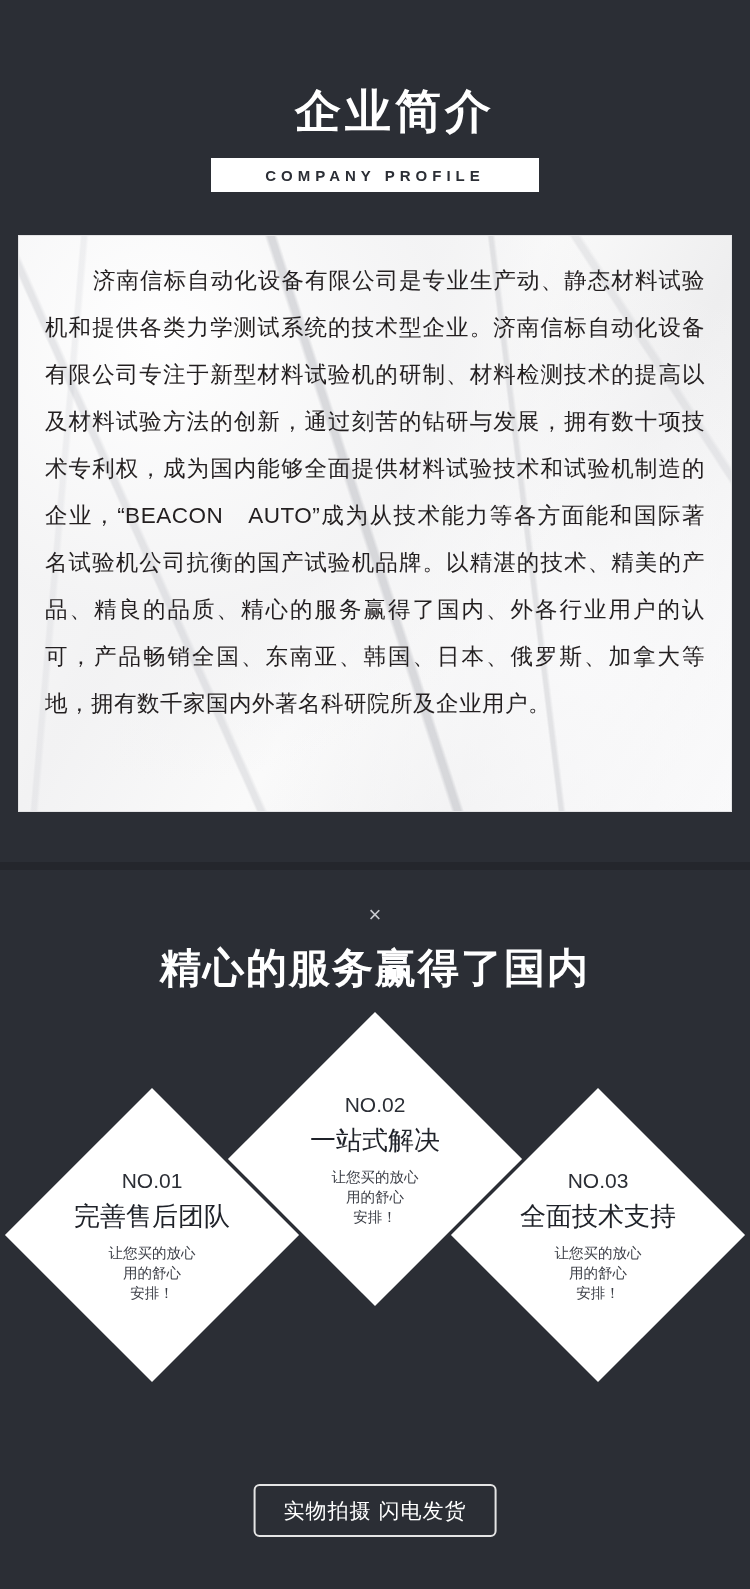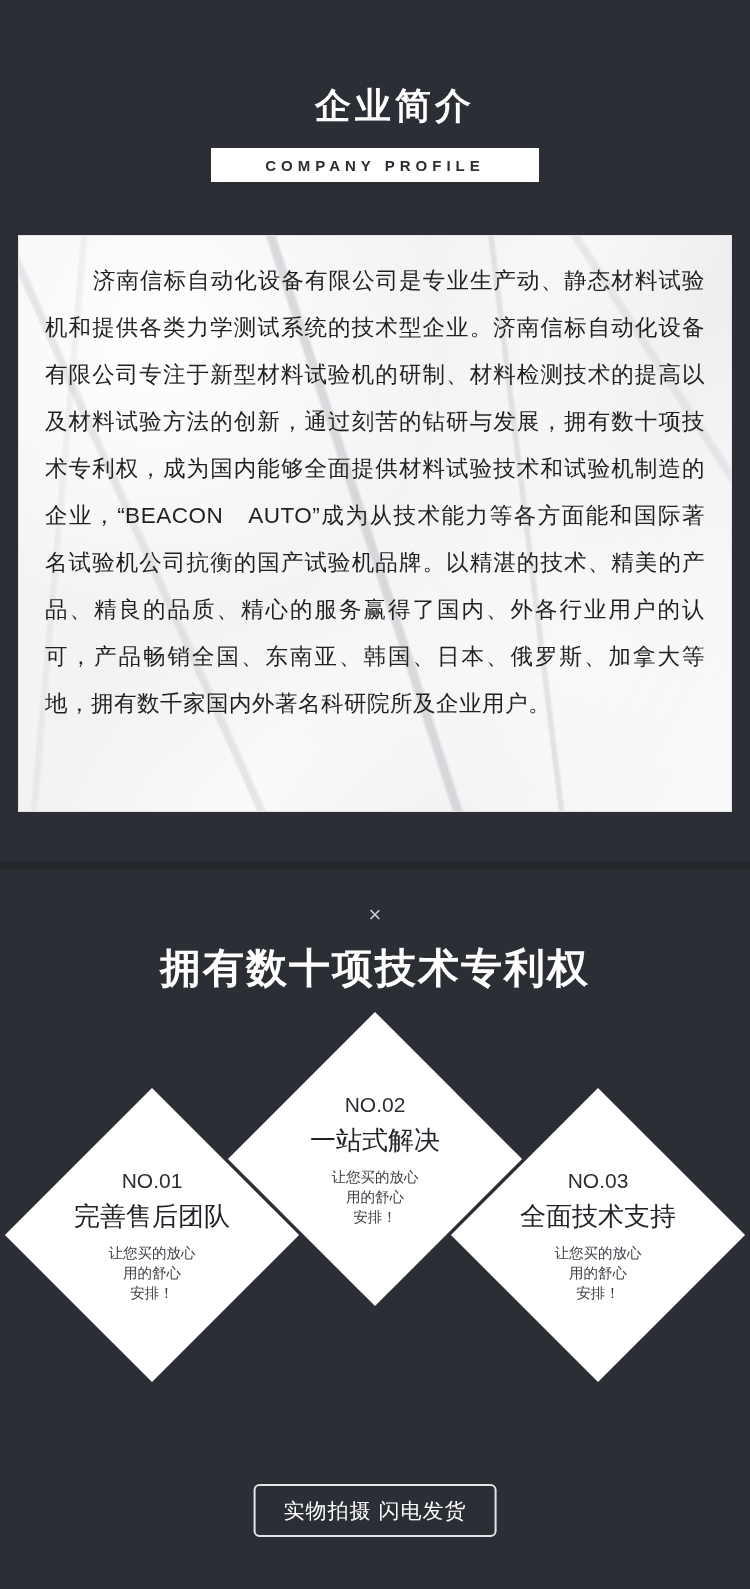--- a/index.html
+++ b/index.html
@@ -13,21 +13,21 @@
   
   .section-profile {
     background: #2b2e35;
     height: 862px;
     position: relative;
     padding-top: 88px;
   }
   .profile-title {
     text-align: center;
     color: #ffffff;
-    font-size: 36px;
+    font-size: 46px;
     font-weight: bold;
     letter-spacing: 4px;
     line-height: 1;
     margin-left: 40px;
   }
   .profile-subbar {
     width: 328px;
     height: 34px;
     margin: 24px auto 0 auto;
     background: #ffffff;
@@ -181,21 +181,21 @@
   </div>
 
 </section>
 
 <div class="band-gap"></div>
 
 <section class="section-promises">
 
   <div class="cross-mark">×</div>
 
-  <h2 class="promise-cn">拥有数十项技术专利权</h2>
+  <h2 class="promise-cn">精心的服务赢得了国内</h2>
 
   <div class="diamond-wrap">
 
     <div class="diamond d1">
       <div class="inner">
         <div class="d-no">NO.01</div>
         <div class="d-title">完善售后团队</div>
         <div class="d-desc">
           <div>让您买的放心</div>
           <div>用的舒心</div>

